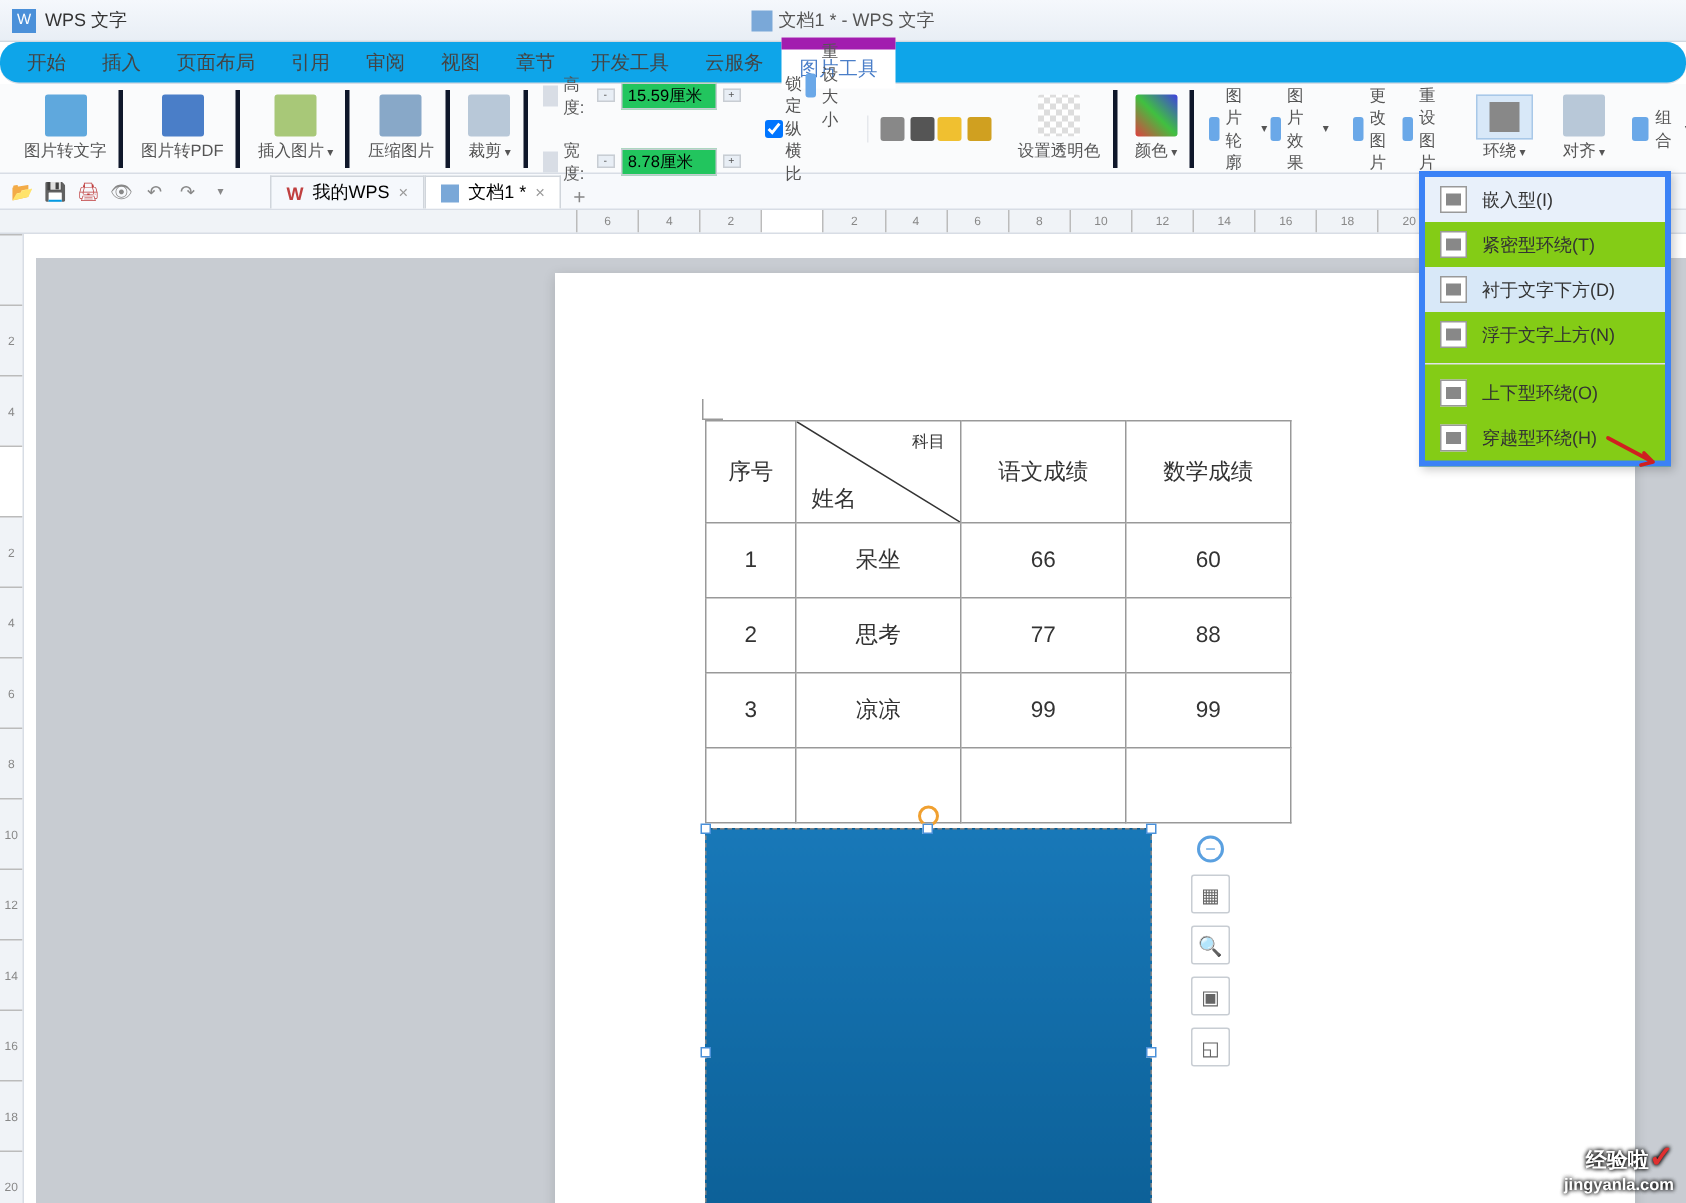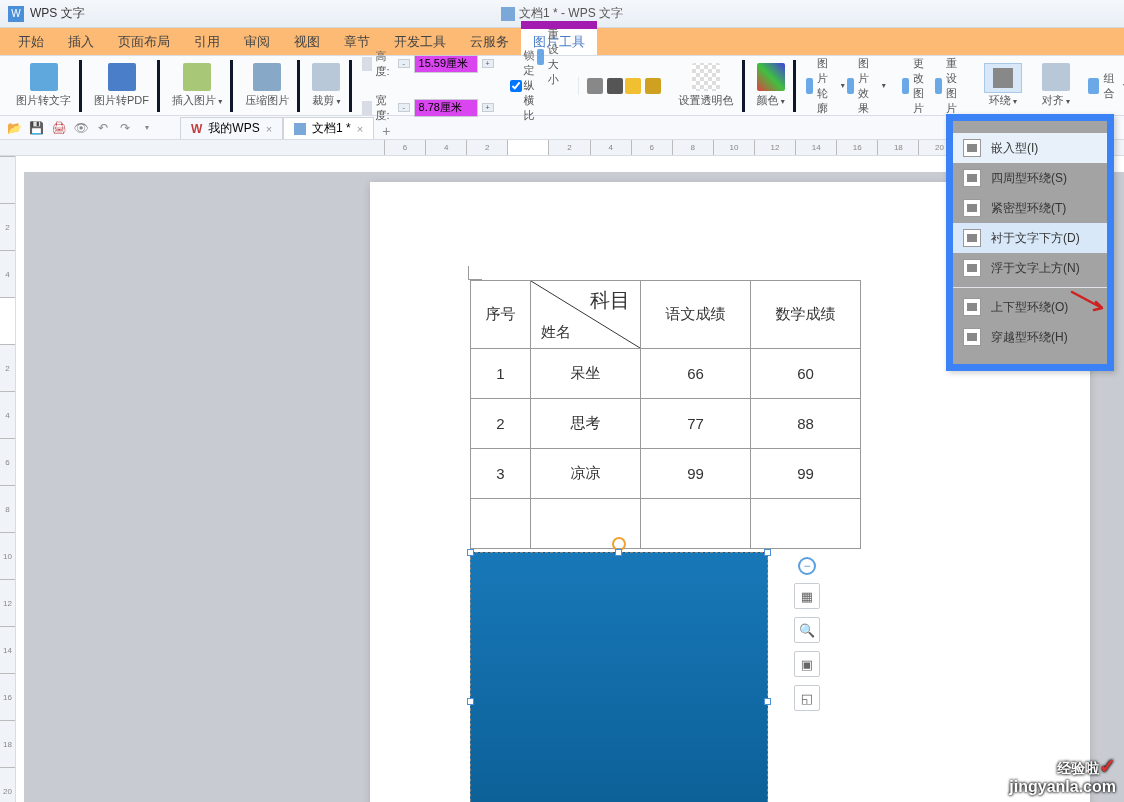--- a/index.html
+++ b/index.html
@@ -4,35 +4,35 @@
   <style>
     * { margin: 0; padding: 0; box-sizing: border-box; font-family: "Microsoft YaHei", sans-serif; }
     body { background: #fff; width: 1124px; height: 802px; overflow: hidden; position: relative; }
     
     .title-bar { height: 28px; background: linear-gradient(#f5f8fc, #e8eef5); display: flex; align-items: center; padding: 0 8px; border-bottom: 1px solid #d0d8e0; }
     .title-bar .icon { width: 16px; height: 16px; background: #4a90d9; margin-right: 6px; display: flex; align-items: center; justify-content: center; color: #fff; font-size: 10px; }
     .title-bar .app-name { font-size: 12px; color: #333; }
     .title-bar .doc-title { margin-left: auto; margin-right: auto; font-size: 12px; color: #555; display: flex; align-items: center; gap: 4px; position: absolute; left: 50%; transform: translateX(-50%); justify-content: center; }
     .doc-icon { width: 14px; height: 14px; background: #7aa8d8; }
     
-    .menu-bar { height: 28px; background: #fdba74; display: flex; align-items: flex-end; padding: 0 6px; border-bottom: 1px solid #d8dde5; }
+    .menu-bar { height: 28px; background: #0ea5e9; display: flex; align-items: center; padding: 0 6px; border-bottom: 1px solid #d8dde5; border-radius: 13px; }
     .menu-item { padding: 4px 12px; font-size: 13px; color: #444; cursor: pointer; }
     .menu-item.active { background: #fff; color: #4a7ec8; border-top: 8px solid #a21caf; }
     
     .ribbon { height: 60px; background: #fafbfc; border-bottom: 1px solid #d8dde5; display: flex; align-items: center; padding: 4px 8px; gap: 4px; }
     .ribbon-group { display: flex; flex-direction: column; align-items: center; padding: 0 8px; border-right: 3px solid #0f172a; height: 52px; justify-content: center; }
     .ribbon-group.no-border { border-right: none; }
     .ribbon-big-icon { width: 28px; height: 28px; background: #4a90d9; border-radius: 2px; margin-bottom: 2px; }
     .ribbon-label { font-size: 11px; color: #555; white-space: nowrap; }
     .ribbon-label.with-arrow::after { content: " ▾"; font-size: 8px; }
     
     .size-controls { display: flex; flex-direction: column; gap: 14px; padding: 0 6px; }
     .size-row { display: flex; align-items: center; gap: 4px; font-size: 11px; color: #555; }
     .size-row .ico { width: 14px; height: 14px; background: #d8dde5; }
-    .size-input { border: 1px solid #c8cdd3; background: #d946ef; width: 64px; height: 18px; font-size: 11px; padding: 0 4px; }
+    .size-input { border: 1px solid #c8cdd3; background: #22c55e; width: 64px; height: 18px; font-size: 11px; padding: 0 4px; }
     .spin-btn { width: 12px; height: 9px; background: #e8eef5; border: 1px solid #c8cdd3; font-size: 7px; line-height: 7px; text-align: center; }
     .spin-stack { display: flex; flex-direction: column; }
     
     .checkbox-row { display: flex; align-items: center; gap: 2px; font-size: 11px; color: #555; }
     .checkbox-row input { width: 12px; height: 12px; }
     
     .ribbon-stack { display: flex; gap: 2px; padding: 0 6px; }
     .ribbon-small-item { display: flex; align-items: center; gap: 4px; font-size: 11px; color: #555; height: 18px; }
     .ribbon-small-item .ico { width: 16px; height: 16px; background: #6aa8e8; border-radius: 2px; }
     
@@ -61,48 +61,48 @@
     
     .score-table { position: absolute; left: 100px; top: 98px; border-collapse: collapse; }
     .score-table td, .score-table th { border: 1px solid #999; text-align: center; font-size: 15px; color: #333; }
     .col-seq { width: 60px; }
     .col-name { width: 110px; }
     .col-score { width: 110px; }
     .head-row td, .head-row th { height: 68px; }
     .body-row td { height: 50px; }
     .diag-cell { position: relative; padding: 0 !important; }
     .diag-cell svg { position: absolute; left: 0; top: 0; width: 100%; height: 100%; }
-    .diag-top { position: absolute; top: 6px; right: 10px; font-size: 20px; }
+    .diag-top { position: absolute; top: 6px; right: 10px; font-size: 11px; }
     .diag-bottom { position: absolute; bottom: 6px; left: 10px; font-size: 15px; }
     .seq-small { font-size: 12px; }
     
     .blue-image { position: absolute; left: 100px; top: 370px; width: 298px; height: 300px; background: linear-gradient(#1878b8, #0a5c92); border: 1px dashed #888; }
     .sel-handle { width: 7px; height: 7px; background: #fff; border: 1px solid #4a90d9; position: absolute; }
     .rotate-handle { position: absolute; top: -16px; left: 50%; width: 14px; height: 14px; border: 2px solid #f0a030; border-radius: 50%; transform: translateX(-50%); }
     .rotate-handle::after { content: ""; position: absolute; left: 6px; top: 11px; width: 1px; height: 6px; background: #ccc; }
     
     .float-tools { position: absolute; left: 424px; top: 375px; display: flex; flex-direction: column; gap: 8px; }
     .float-tool { width: 26px; height: 26px; border: 1px solid #c8cdd3; background: #fff; border-radius: 2px; display: flex; align-items: center; justify-content: center; font-size: 13px; color: #666; }
     .float-circle-minus { width: 18px; height: 18px; border: 2px solid #5aa0e0; border-radius: 50%; color: #5aa0e0; font-size: 12px; line-height: 14px; text-align: center; margin-left: 4px; }
     
     .ruler-corner { position: absolute; left: 2px; top: 160px; width: 14px; height: 14px; background: #f0f3f7; border: 1px solid #ccc; font-size: 8px; text-align: center; line-height: 12px; color: #888; }
     
-    .wrap-menu { position: absolute; right: 10px; top: 114px; width: 168px; background: #a3a3a3; border: 7px solid #3b82f6; box-shadow: 2px 2px 6px rgba(0,0,0,0.2); padding: 12px 0; z-index: 100; }
+    .wrap-menu { position: absolute; right: 10px; top: 114px; width: 168px; background: #84cc16; border: 4px solid #3b82f6; box-shadow: 2px 2px 6px rgba(0,0,0,0.2); padding: 0 0; z-index: 100; }
     .wrap-menu-item { display: flex; align-items: center; padding: 6px 10px; font-size: 12px; color: #333; gap: 10px; cursor: pointer; }
     .wrap-menu-item.highlighted { background: #d8e8f8; }
     .wrap-menu-item.selected { background: #e8f0fa; }
     .wrap-menu-item .wi { width: 18px; height: 18px; border: 1px solid #999; background: #fff; display: flex; align-items: center; justify-content: center; }
     .wrap-menu-item .wi-inner { width: 10px; height: 8px; background: #888; }
     .wrap-sep { height: 1px; background: #e0e3e8; margin: 4px 0; }
     
     .red-arrow { position: absolute; right: 14px; top: 290px; z-index: 101; pointer-events: none; }
     
     .watermark { position: absolute; right: 8px; bottom: 6px; color: #fff; font-size: 14px; font-weight: bold; text-shadow: 0 0 3px #000, 0 0 3px #000; z-index: 200; text-align: right; }
     .watermark .check { color: #e03030; font-size: 20px; }
-    .watermark .domain { font-size: 16px; display: block; }
+    .watermark .domain { font-size: 11px; display: block; }
   </style>
 </head>
 <body>
 
 <div class="title-bar">
   <div class="icon">W</div>
   <span class="app-name">WPS 文字</span>
   <div class="doc-title">
     <div class="doc-icon"></div>
     <span>文档1 * - WPS 文字</span>
@@ -400,26 +400,20 @@
   <div class="wrap-menu-item selected">
     <div class="wi">
         <div class="wi-inner"></div>
       </div>
     <span>嵌入型(I)</span>
   </div>
   <div class="wrap-menu-item">
     <div class="wi">
         <div class="wi-inner"></div>
       </div>
-    <span>四周型环绕(S)</span>
-  </div>
-  <div class="wrap-menu-item">
-    <div class="wi">
-        <div class="wi-inner"></div>
-      </div>
     <span>紧密型环绕(T)</span>
   </div>
   <div class="wrap-menu-item highlighted">
     <div class="wi">
         <div class="wi-inner"></div>
       </div>
     <span>衬于文字下方(D)</span>
   </div>
   <div class="wrap-menu-item">
     <div class="wi">

